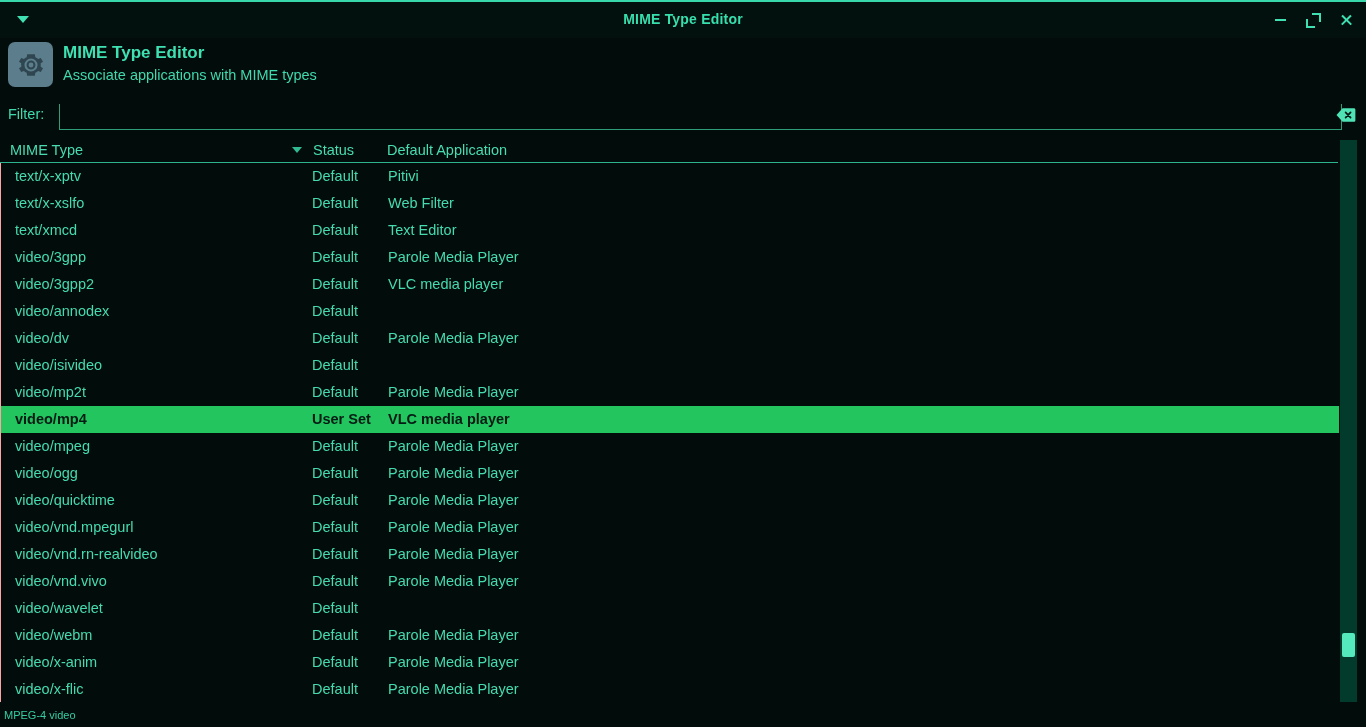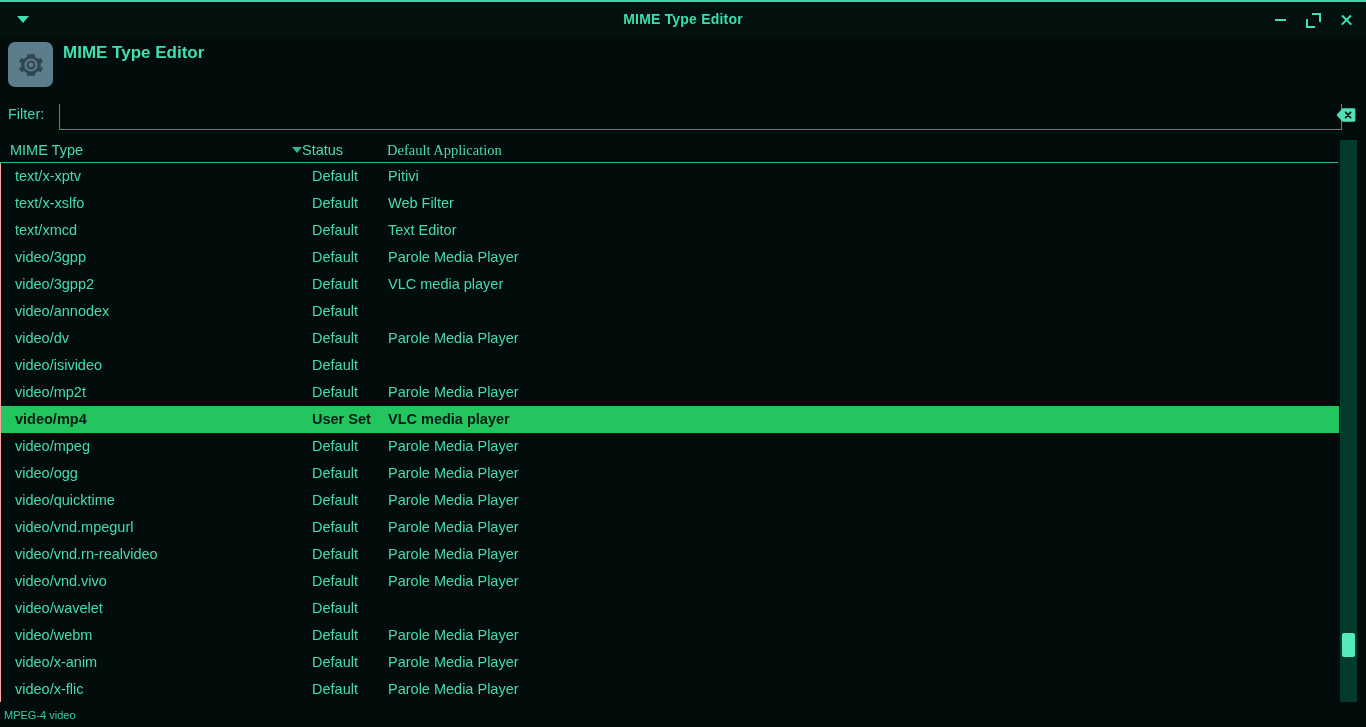--- a/index.html
+++ b/index.html
@@ -165,22 +165,22 @@
   }
   .hcell {
     position: absolute;
     top: 0;
     font-size: 14.5px;
     color: #48dcb0;
     line-height: 21px;
     white-space: nowrap;
   }
   #h-mime   { left: 10px; }
-  #h-status { left: 302px; }
-  #h-app    { left: 387px; font-family: Liberation Serif, serif; }
+  #h-status { left: 313px; }
+  #h-app    { left: 387px; }
   #sort-arrow {
     position: absolute;
     left: 292px; top: 7px;
     width: 0; height: 0;
     border-left: 5px solid transparent;
     border-right: 5px solid transparent;
     border-top: 6px solid #2fba92;
   }
   #rows {
     position: relative;
@@ -266,20 +266,21 @@
 </div>
 
 <div id="app-header">
   <div id="app-icon">
     <svg width="28" height="28" viewBox="0 0 24 24" aria-hidden="true">
       <path fill="#2f4650" d="M12 8.2a3.8 3.8 0 1 0 0 7.6 3.8 3.8 0 0 0 0-7.6zm0 5.9a2.1 2.1 0 1 1 0-4.2 2.1 2.1 0 0 1 0 4.2z"></path>
       <path fill="#2f4650" d="M20.3 13.4c.05-.46.07-.93.07-1.4s-.02-.94-.07-1.4l2-1.35-1.9-3.3-2.3.86a8.4 8.4 0 0 0-2.4-1.4L15.3 2.7H8.7l-.4 2.71a8.4 8.4 0 0 0-2.4 1.4l-2.3-.86-1.9 3.3 2 1.35c-.5.46-.07.93-.07 1.4s.2.94.07 1.4l-2 1.35 1.9 3.3 2.3-.86a8.4 8.4 0 0 0 2.4 1.4l.4 2.71h6.6l.4-2.71a8.4 8.4 0 0 0 2.4-1.4l2.3.86 1.9-3.3-2-1.35zM12 17.6a5.6 5.6 0 1 1 0-11.2 5.6 5.6 0 0 1 0 11.2z"></path>
     </svg>
   </div>
   <div id="app-title">MIME Type Editor</div>
+  <div id="app-subtitle">Associate applications with MIME types</div>
 </div>
 
 <div id="filter-row">
   <div id="filter-label">Filter:</div>
   <div id="filter-input-wrap">
     <input id="filter-input" type="text" placeholder="" style="">
     <div id="filter-clear">
       <svg width="20" height="16" viewBox="0 0 20 16" aria-hidden="true">
         <path fill="#4ee2b5" d="M6.6 1.2h11.2c.9 0 1.6.7 1.6 1.6v10.4c0 .9-.7 1.6-1.6 1.6H6.6L0.5 8 6.6 1.2z"></path>
         <path stroke="#031a14" stroke-width="1.7" stroke-linecap="round" d="M9.6 5.3l5 5.4M14.6 5.3l-5 5.4"></path>

